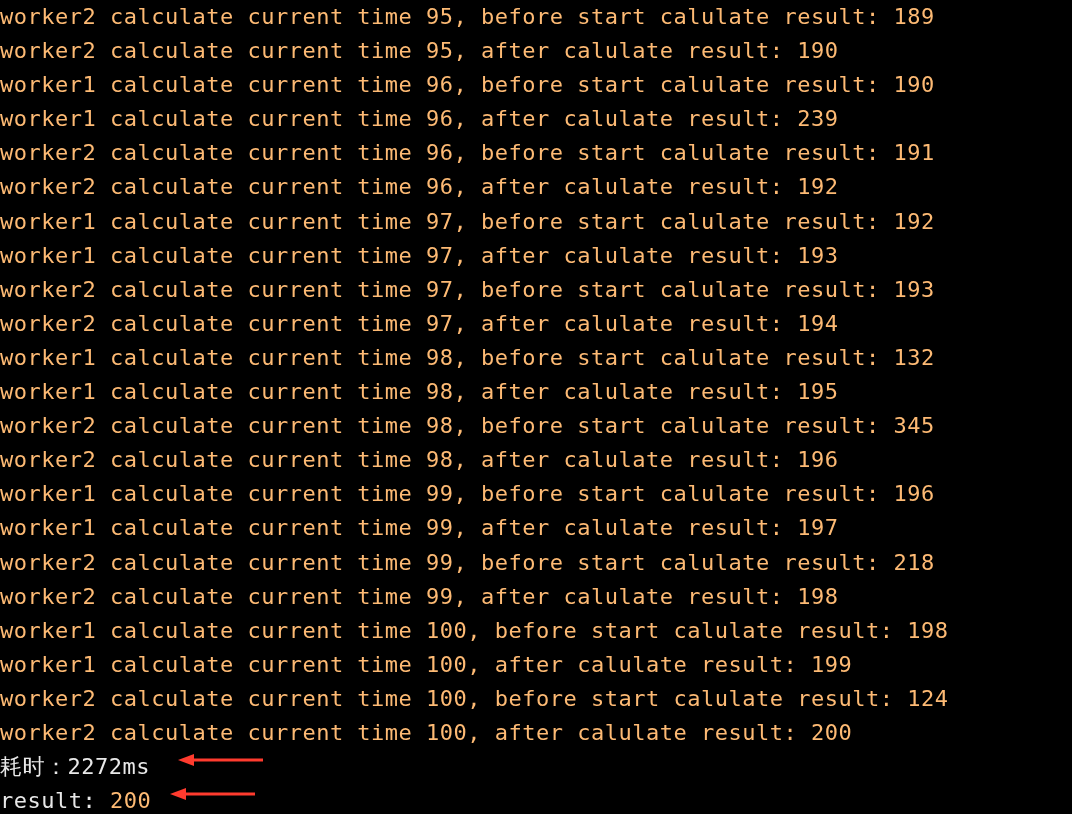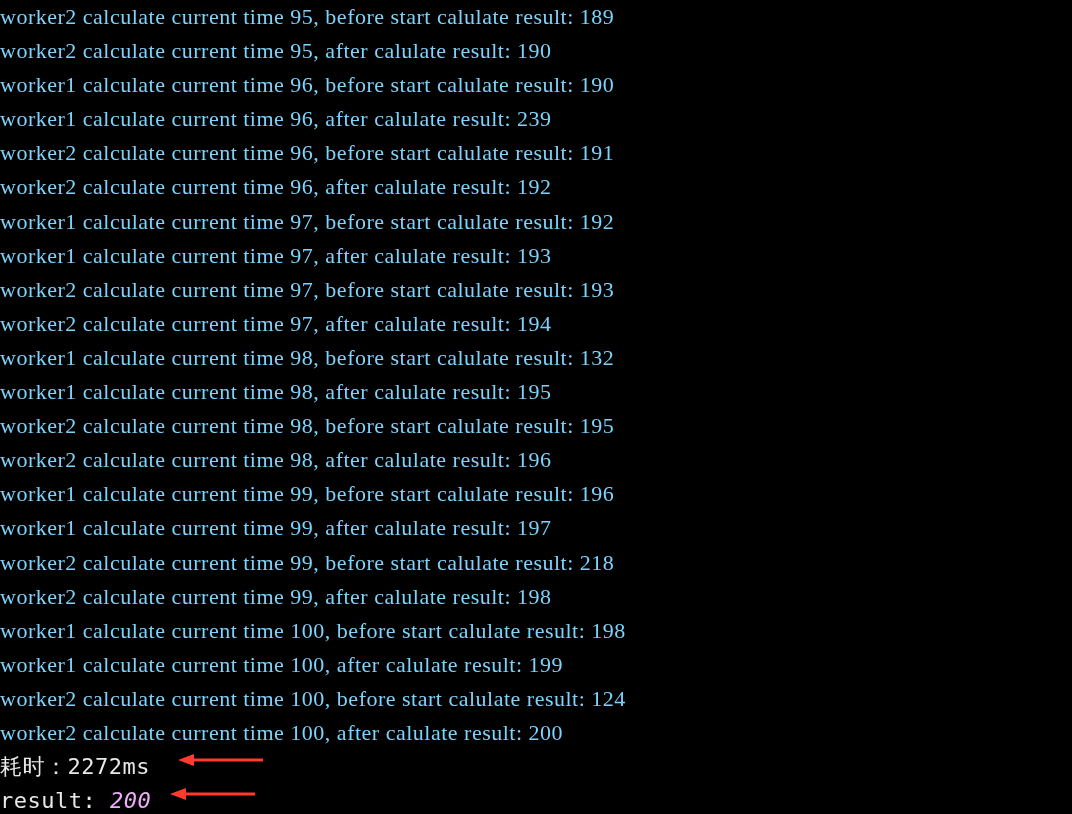--- a/index.html
+++ b/index.html
@@ -18,30 +18,28 @@
       overflow: hidden;
       position: relative;
       letter-spacing: 0.5px;
     }
     .terminal {
       padding: 0;
       position: relative;
     }
     .log-line {
       white-space: pre;
-      color: #7dd3fc;
-      font-family: Liberation Serif, serif;
+      color: #fdba74;
     }
     .summary-line {
       white-space: pre;
       color: #e8e8e8;
     }
     .yellow {
-      color: #f0abfc;
-      font-style: italic;
+      color: #fdba74;
     }
     .arrow {
       position: absolute;
       pointer-events: none;
     }
     .arrow svg {
       display: block;
     }
   </style>
 </head>
@@ -54,21 +52,21 @@
       <div class="log-line">worker1 calculate current time 96, before start calulate result: 190</div>
       <div class="log-line">worker1 calculate current time 96, after calulate result: 239</div>
       <div class="log-line">worker2 calculate current time 96, before start calulate result: 191</div>
       <div class="log-line">worker2 calculate current time 96, after calulate result: 192</div>
       <div class="log-line">worker1 calculate current time 97, before start calulate result: 192</div>
       <div class="log-line">worker1 calculate current time 97, after calulate result: 193</div>
       <div class="log-line">worker2 calculate current time 97, before start calulate result: 193</div>
       <div class="log-line">worker2 calculate current time 97, after calulate result: 194</div>
       <div class="log-line">worker1 calculate current time 98, before start calulate result: 132</div>
       <div class="log-line">worker1 calculate current time 98, after calulate result: 195</div>
-      <div class="log-line">worker2 calculate current time 98, before start calulate result: 195</div>
+      <div class="log-line">worker2 calculate current time 98, before start calulate result: 345</div>
       <div class="log-line">worker2 calculate current time 98, after calulate result: 196</div>
       <div class="log-line">worker1 calculate current time 99, before start calulate result: 196</div>
       <div class="log-line">worker1 calculate current time 99, after calulate result: 197</div>
       <div class="log-line">worker2 calculate current time 99, before start calulate result: 218</div>
       <div class="log-line">worker2 calculate current time 99, after calulate result: 198</div>
       <div class="log-line">worker1 calculate current time 100, before start calulate result: 198</div>
       <div class="log-line">worker1 calculate current time 100, after calulate result: 199</div>
       <div class="log-line">worker2 calculate current time 100, before start calulate result: 124</div>
       <div class="log-line">worker2 calculate current time 100, after calulate result: 200</div>
     </div>

